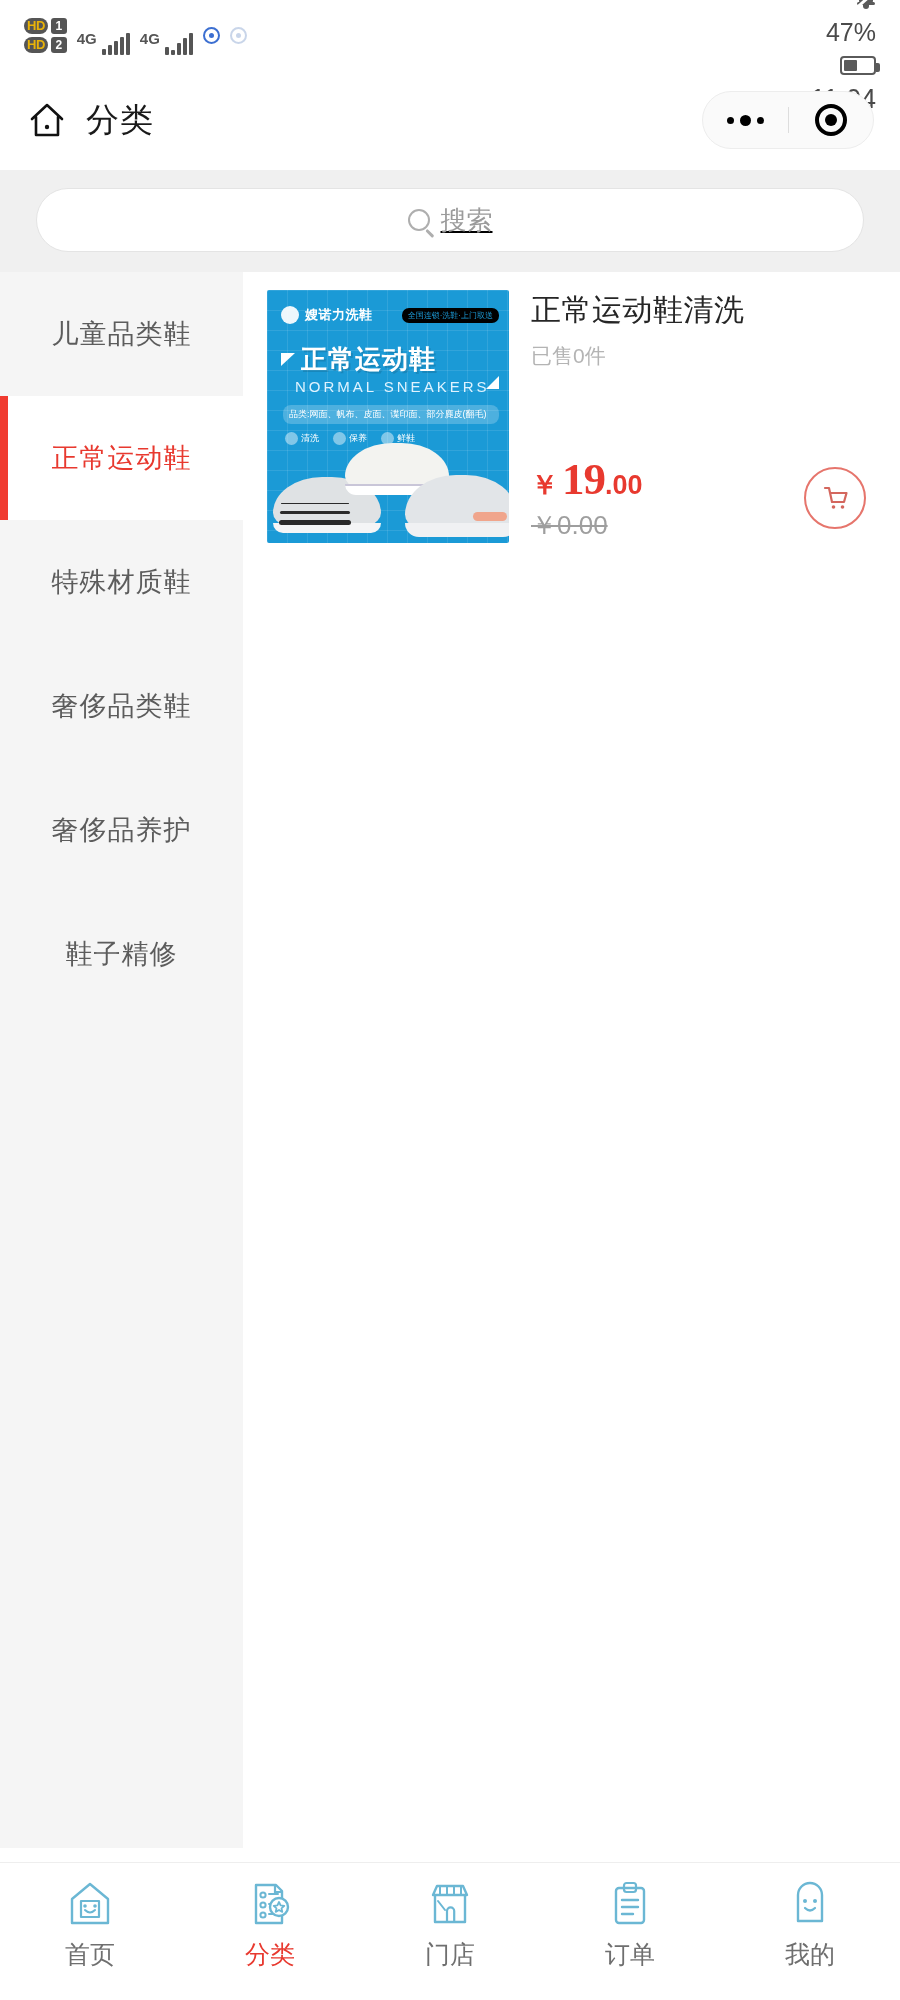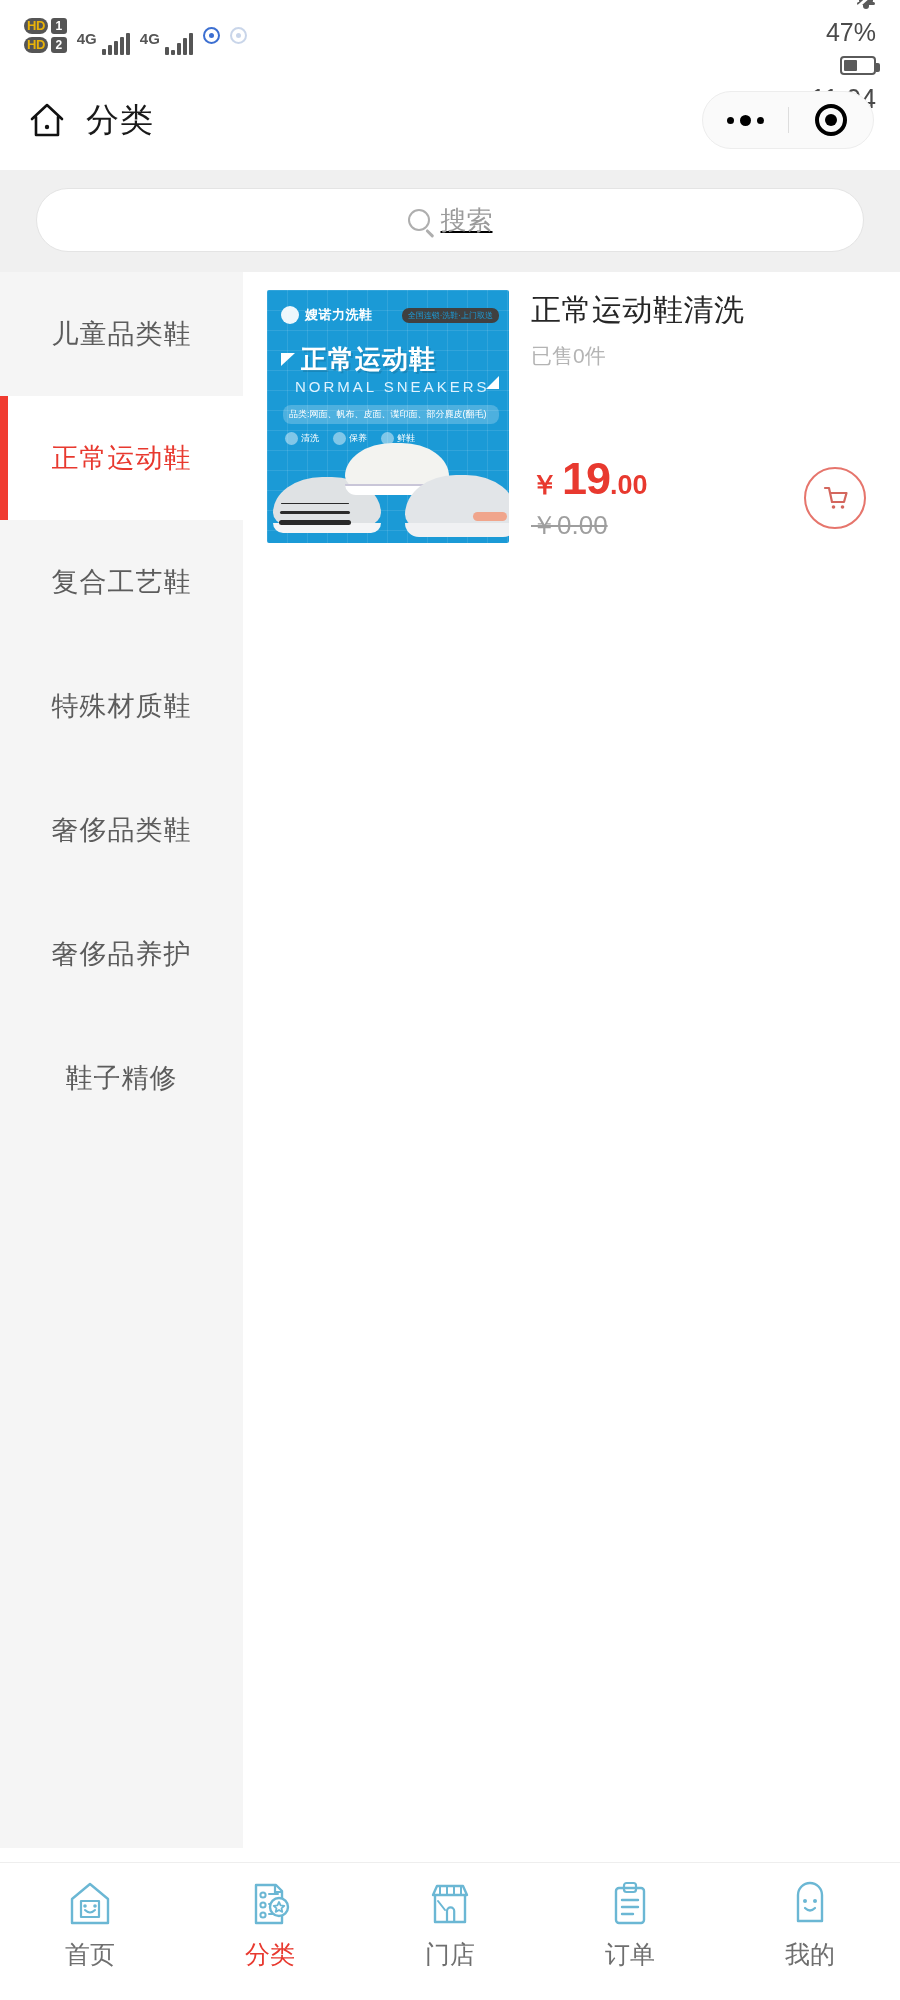--- a/index.html
+++ b/index.html
@@ -130,21 +130,21 @@
     background-image:
       linear-gradient(rgba(255,255,255,.10) 1px, transparent 1px),
       linear-gradient(90deg, rgba(255,255,255,.10) 1px, transparent 1px);
     background-size:20px 20px; }
   .pi-brandrow { position:absolute; top:16px; left:14px; right:10px;
      display:flex; align-items:center; gap:6px; }
   .pi-logo { width:18px; height:18px; border-radius:50%; background:#fff;
      opacity:.92; flex:0 0 auto; }
   .pi-brand { font-size:13px; color:#fff; font-weight:bold; letter-spacing:.5px;
      white-space:nowrap; }
-  .pi-tag { margin-left:auto; font-size:8px; color:#1b9ad6; background:#404040;
+  .pi-tag { margin-left:auto; font-size:8px; color:#1b9ad6; background:#000000;
      border-radius:7px; padding:2px 6px; white-space:nowrap; }
   .pi-titlerow { position:absolute; top:52px; left:14px; right:8px;
      display:flex; align-items:center; gap:6px; }
   .pi-tri { width:0; height:0; border-left:14px solid #fff;
      border-bottom:13px solid transparent; flex:0 0 auto; }
   .pi-title { font-size:26px; color:#fff; font-weight:bold; letter-spacing:1px;
      text-shadow:2px 2px 0 rgba(0,0,0,.12); white-space:nowrap; }
   .pi-sub { position:absolute; top:88px; left:28px; right:8px; font-size:15px;
      color:#dff3ff; letter-spacing:3px; white-space:nowrap; }
   .pi-tri2 { position:absolute; top:86px; right:10px; width:0; height:0;
@@ -174,21 +174,21 @@
      background:#f0a58c; border-radius:5px; }
 
   .info { flex:1; padding-left:22px; display:flex; flex-direction:column;
           height:253px; }
   .p-title { font-size:30px; color:#262626; letter-spacing:.5px; }
   .p-sold { font-size:21px; color:#b4b4b4; margin-top:11px; }
   .p-bottom { margin-top:auto; display:flex; align-items:flex-end; }
   .p-prices { display:flex; flex-direction:column; }
   .p-price { color:#e8392f; display:flex; align-items:baseline; }
   .p-price .yen { font-size:27px; font-weight:bold; margin-right:4px; }
-  .p-price .maj { font-size:45px; font-weight:bold; letter-spacing:-1px; }
+  .p-price .maj { font-size:45px; font-weight:bold; letter-spacing:-1px;font-family:Liberation Serif, serif; }
   .p-price .min { font-size:27px; font-weight:bold; }
   .p-old { font-size:26px; color:#9e9e9e; text-decoration:line-through;
            margin-top:3px; }
   .cartbtn {
     margin-left:auto; margin-bottom:14px; width:62px; height:62px; border-radius:50%;
     border:2px solid #e6756c; display:flex; align-items:center; justify-content:center;
     flex:0 0 auto; background:#fff;
   }
 
   
@@ -307,23 +307,20 @@
   <div class="body">
 
     <div class="sidebar">
       <div class="cat">
         <span>儿童品类鞋</span>
       </div>
       <div class="cat active">
         <span>正常运动鞋</span>
       </div>
       <div class="cat">
-        <span>复合工艺鞋</span>
-      </div>
-      <div class="cat">
         <span>特殊材质鞋</span>
       </div>
       <div class="cat">
         <span>奢侈品类鞋</span>
       </div>
       <div class="cat">
         <span>奢侈品养护</span>
       </div>
       <div class="cat">
         <span>鞋子精修</span>

